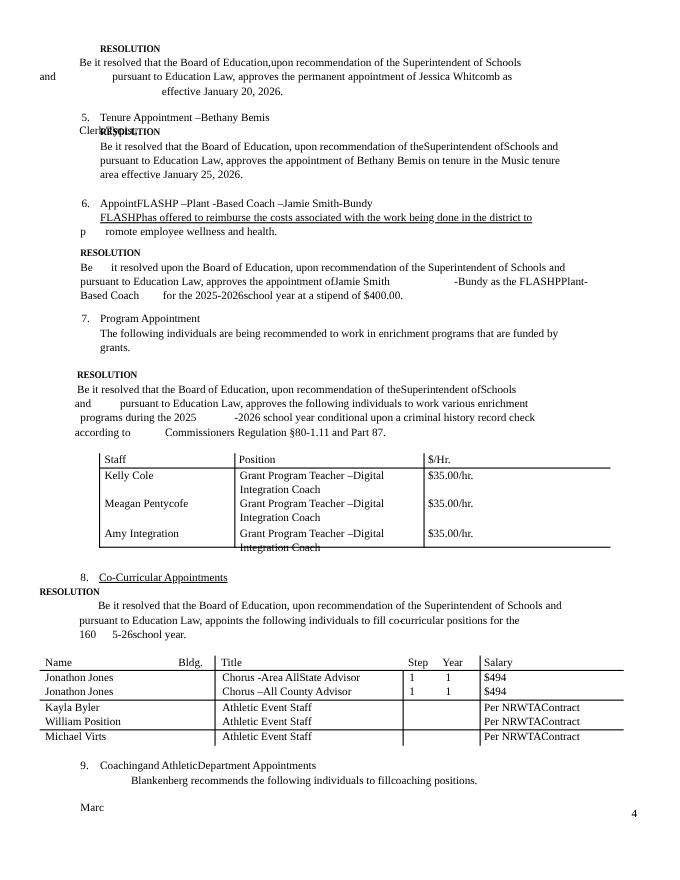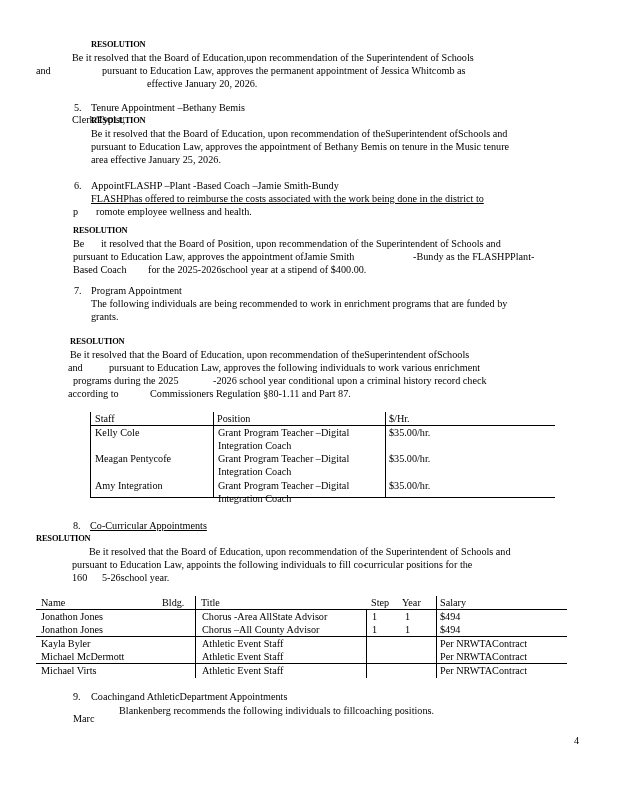--- a/index.html
+++ b/index.html
@@ -29,21 +29,21 @@
 <div class="abs" style="left:91px;top:140px;">pursuant  to Education  Law, approves  the appointment of Bethany Bemis on tenure  in the Music tenure</div>
 <div class="abs" style="left:91px;top:153px;">area effective January 25, 2026.</div>
 
 <div class="abs" style="left:74px;top:179px;">6.</div>
 <div class="abs" style="left:91px;top:179px;">AppointFLASHP –Plant -Based  Coach –Jamie  Smith-Bundy</div>
 <div class="abs" style="left:91px;top:192px;text-decoration:underline;">FLASHPhas offered to reimburse   the costs associated  with the work being  done in the district   to</div>
 <div class="abs" style="left:73px;top:205px;">p</div>
 <div class="abs" style="left:96px;top:205px;">romote employee wellness  and health.</div>
 <div class="abs res" style="left:73px;top:224px;">RESOLUTION</div>
 <div class="abs" style="left:73px;top:237px;">Be</div>
-<div class="abs" style="left:101px;top:237px;">it resolved that the Board of Position, upon recommendation  of the Superintendent   of Schools and</div>
+<div class="abs" style="left:101px;top:237px;">it resolved upon the Board of Education, upon recommendation  of the Superintendent   of Schools and</div>
 <div class="abs" style="left:73px;top:250px;">pursuant  to Education  Law, approves  the appointment ofJamie Smith</div>
 <div class="abs" style="left:413px;top:250px;">-Bundy as  the FLASHPPlant-</div>
 <div class="abs" style="left:73px;top:263px;">Based  Coach</div>
 <div class="abs" style="left:148px;top:263px;">for  the 2025-2026school  year at a stipend  of $400.00.</div>
 
 <div class="abs" style="left:74px;top:284px;">7.</div>
 <div class="abs" style="left:91px;top:284px;">Program Appointment</div>
 <div class="abs" style="left:91px;top:297px;">The following  individuals  are being  recommended  to work in enrichment  programs  that are funded  by</div>
 <div class="abs" style="left:91px;top:310px;">grants.</div>
 
@@ -124,29 +124,29 @@
     <div class="cell" style="left:372px;top:623px;">1</div>
     <div class="cell" style="left:405px;top:623px;">1</div>
     <div class="cell" style="left:440px;top:623px;">$494</div>
   </div>
   <div>
     <div class="cell" style="left:41px;top:637px;">Kayla Byler</div>
     <div class="cell" style="left:202px;top:637px;">Athletic Event Staff</div>
     <div class="cell" style="left:440px;top:637px;">Per NRWTAContract</div>
   </div>
   <div>
-    <div class="cell" style="left:41px;top:650px;">Michael  McDermott</div>
+    <div class="cell" style="left:41px;top:650px;">William  Position</div>
     <div class="cell" style="left:202px;top:650px;">Athletic Event Staff</div>
     <div class="cell" style="left:440px;top:650px;">Per NRWTAContract</div>
   </div>
   <div>
     <div class="cell" style="left:41px;top:664px;">Michael Virts</div>
     <div class="cell" style="left:202px;top:664px;">Athletic Event Staff</div>
     <div class="cell" style="left:440px;top:664px;">Per NRWTAContract</div>
   </div>
 </div>
 
 <div class="abs" style="left:73px;top:690px;">9.</div>
 <div class="abs" style="left:91px;top:690px;">Coachingand  AthleticDepartment  Appointments</div>
-<div class="abs" style="left:73px;top:712px;text-align:right;">Marc</div>
+<div class="abs" style="left:73px;top:728px;text-align:right;">Marc</div>
 <div class="abs" style="left:119px;top:704px;">Blankenberg recommends  the following  individuals   to  fillcoaching positions.</div>
 
 <div class="abs" style="left:574px;top:734px;">4</div>
 
 </body></html>

